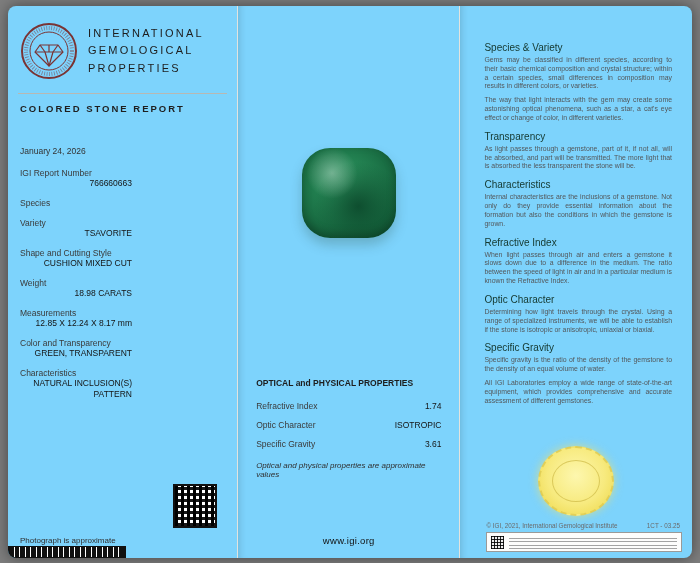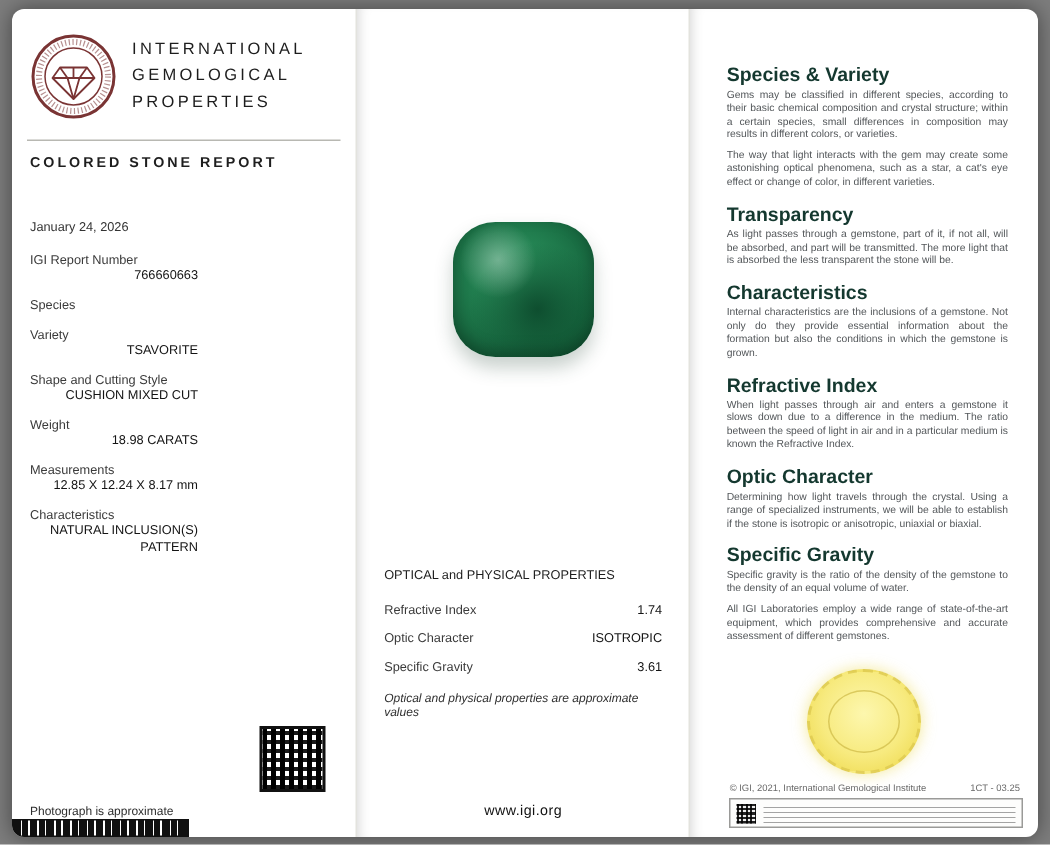--- a/index.html
+++ b/index.html
@@ -5,21 +5,21 @@
   * { margin:0; padding:0; box-sizing:border-box; }
   html,body { width:700px; height:563px; }
   body {
     font-family:"Liberation Sans", sans-serif;
     background:#7d7d7d;
     position:relative;
     overflow:hidden;
   }
   .certificate {
     position:absolute; top:6px; left:8px; right:8px; bottom:5px;
-    background:#ffffff;
+    background:#7dd3fc;
     border-radius:8px;
     box-shadow:0 0 14px rgba(0,0,0,.45);
     display:flex;
     overflow:hidden;
   }
   .panel { position:relative; height:100%; }
   .panel.left  { width:33.5%; padding:10px 12px; }
   .panel.mid   { width:32.5%; border-left:1px solid #e3e3de; box-shadow:inset 7px 0 9px -7px rgba(0,0,0,.20); }
   .panel.right { width:34%;   border-left:1px solid #e3e3de; box-shadow:inset 7px 0 9px -7px rgba(0,0,0,.20); padding:36px 20px 0 24px; }
 
@@ -55,30 +55,30 @@
   .gem {
     width:94px; height:90px; margin:142px auto 0;
     border-radius:30%;
     background:
       radial-gradient(circle at 32% 28%, rgba(255,255,255,.35), rgba(255,255,255,0) 28%),
       radial-gradient(circle at 60% 65%, #0e4e2f 0%, rgba(14,78,47,0) 55%),
       radial-gradient(circle at 45% 40%, #2f9a63 0%, #1f7a4c 45%, #14603a 78%, #0d4a2c 100%);
     box-shadow:0 7px 12px rgba(40,70,55,.25), inset 0 -4px 10px rgba(0,0,0,.25);
   }
   .props { margin:140px 18px 0 18px; }
-  .ptitle { font-size:8.5px; color:#1d1d1d; margin-bottom:13px; }
+  .ptitle { font-size:8.5px; color:#1d1d1d; margin-bottom:13px;font-weight:bold; }
   .prow { display:flex; justify-content:space-between; font-size:8.5px; margin-bottom:9px; }
   .plabel { color:#3a3a3a; }
   .pvalue { color:#141414; text-align:right; }
   .pnote { margin-top:12px; font-size:8px; font-style:italic; color:#2f2f2f; }
   .website { position:absolute; left:0; right:0; bottom:12px; text-align:center; font-size:9.5px; color:#111; letter-spacing:.3px; }
 
   
   .esec { margin-bottom:8px; }
-  .ehead { font-size:13px; font-weight:700; color:#14382f; margin-bottom:3px; }
+  .ehead { font-size:10px; font-weight:400; color:#14382f; margin-bottom:3px; }
   .epara { font-size:6.9px; line-height:1.28; color:#53575a; text-align:justify; margin-bottom:5px; }
   .seal {
     position:absolute; bottom:42px; left:50%; transform:translateX(-50%);
     width:76px; height:70px; border-radius:50%;
     background:radial-gradient(circle at 50% 42%, #fdf7ae 0%, #f7ea7e 55%, #f1df5e 80%, rgba(241,223,94,.25) 100%);
     border:2px dashed rgba(222,202,80,.8);
     box-shadow:0 0 10px rgba(240,224,110,.7);
   }
   .seal::after {
     content:""; position:absolute; inset:12px;
@@ -155,20 +155,24 @@
       </div>
       <div class="frow">
         <span class="flabel">Weight</span>
         <span class="fvalue">18.98 CARATS</span>
       </div>
       <div class="frow">
         <span class="flabel">Measurements</span>
         <span class="fvalue">12.85 X 12.24 X 8.17 mm</span>
       </div>
       <div class="frow">
+        <span class="flabel">Color and Transparency</span>
+        <span class="fvalue">GREEN, TRANSPARENT</span>
+      </div>
+      <div class="frow">
         <span class="flabel">Characteristics</span>
         <span class="fvalue">NATURAL INCLUSION(S) PATTERN</span>
       </div>
     </div>
 
     <div class="qr"></div>
     <div class="photo-note">Photograph is approximate</div>
     <div class="barcode-left"></div>
   </div>
 

